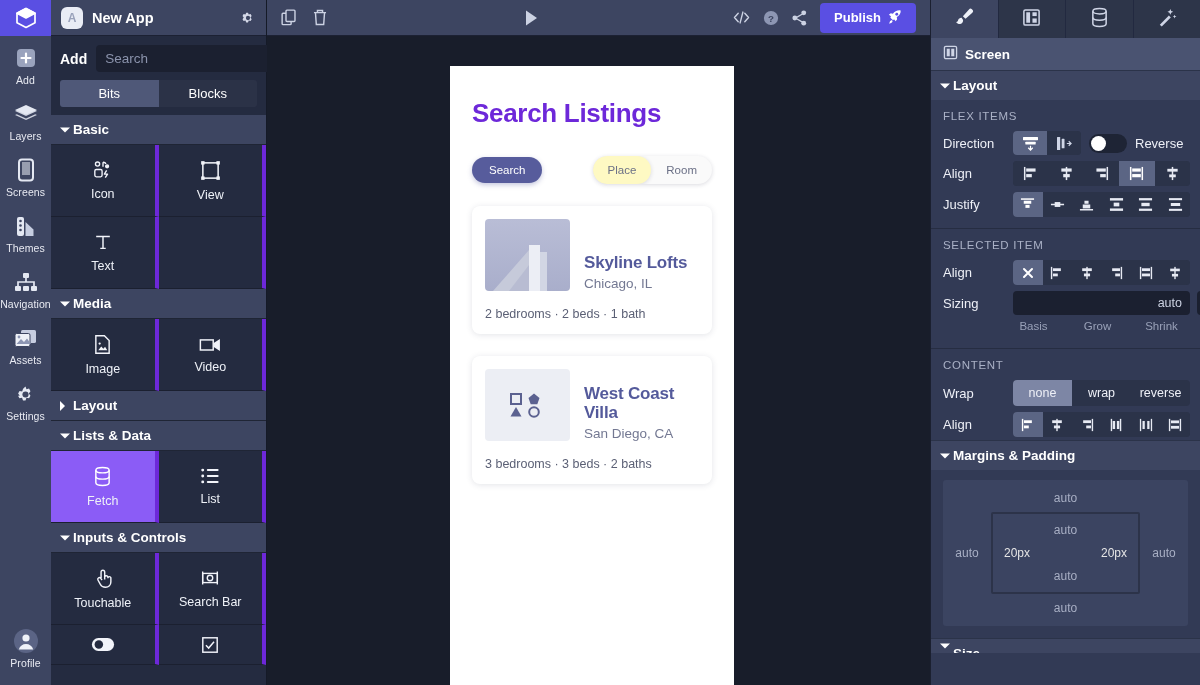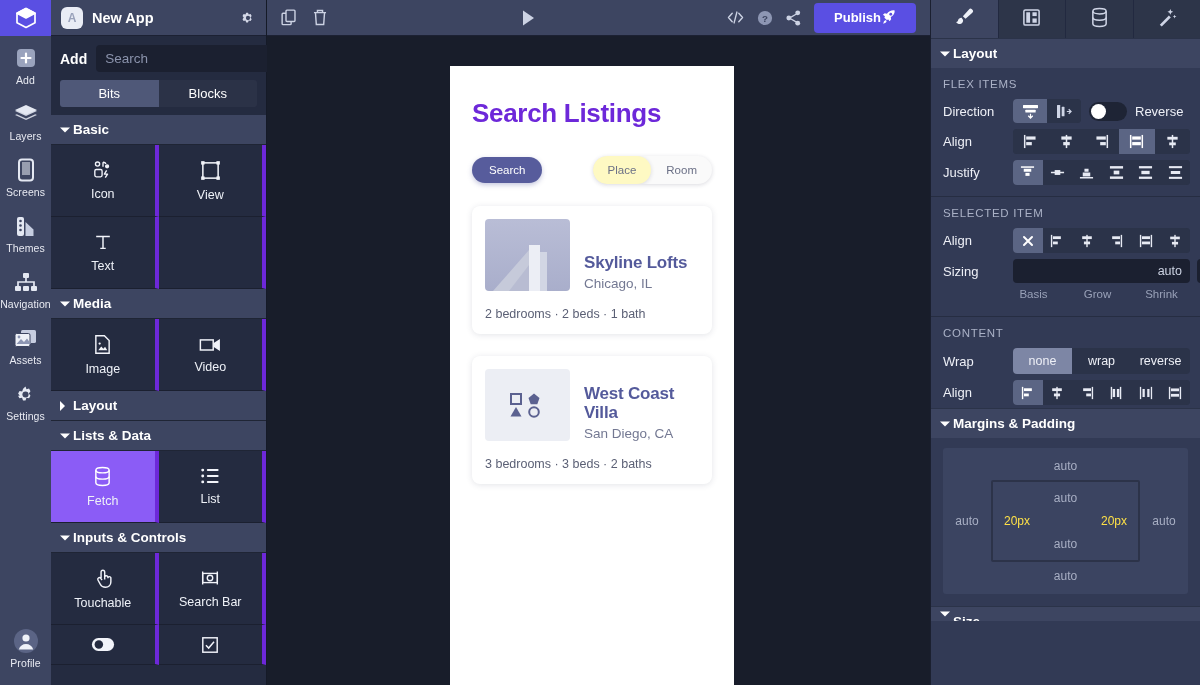--- a/index.html
+++ b/index.html
@@ -110,21 +110,21 @@
   }
   .canvas-top {
     height: 36px; background: #3d4561; display: flex; align-items: center;
     padding: 0 14px; gap: 14px; border-bottom: 1px solid #1c2133;
   }
   .ct-icon { color: #ccd2e3; display: flex; cursor: pointer; }
   .ct-mid { flex: 1; display: flex; justify-content: center; }
   .ct-right { display: flex; align-items: center; gap: 13px; }
   .publish-btn {
     background: #5a4fe3; color: #fff; font-size: 13px; font-weight: bold;
-    border-radius: 4px; padding: 6px 20px; display: flex; align-items: center; 
+    border-radius: 4px; padding: 6px 14px; display: flex; align-items: center; gap: 6px;
     cursor: pointer; border: none; font-family: inherit;
   }
 
   .phone {
     position: absolute; left: 183px; top: 66px;
     width: 284px; height: 619px; background: #fff; overflow: hidden;
     padding: 0 22px;
   }
   .app-h1 {
     color: #6d28d9; font-size: 26px; font-weight: bold;
@@ -239,21 +239,21 @@
   }
   .wrap-group div.on { background: #7d86a5; }
 
   
   .mp-wrap { padding: 10px 12px 12px 12px; }
   .mp-outer {
     background: #3b4461; border-radius: 3px; padding: 11px 0;
     position: relative; text-align: center;
   }
   .mp-lbl { color: #a8afc4; font-size: 12px; }
-  .mp-lbl.dark { color: #fde047; }
+  .mp-lbl.dark { color: #e5e5e5; }
   .mp-mid { display: flex; align-items: center; margin: 7px 0; }
   .mp-side { width: 48px; text-align: center; flex: 0 0 48px; }
   .mp-inner {
     flex: 1; border: 2px solid #2c3349; border-radius: 2px;
     padding: 9px 0; text-align: center; background: #3b4461;
   }
   .mp-inner-mid {
     display: flex; justify-content: space-between; padding: 9px 11px;
   }
   .scroll-cut { height: 14px; overflow: hidden; }
@@ -674,20 +674,30 @@
         <span>
           <svg width="21" height="21" viewBox="0 0 22 22" fill="#cfd5e6">
               <path d="M4 18.5l9.5-9.5 2 2L6 20.5z"></path>
               <path d="M15 2l.9 2.1 2.1.9-2.1.9-.9 2.1-.9-2.1-2.1-.9 2.1-.9z"></path>
               <path d="M19.5 8l.6 1.4 1.4.6-1.4.6-.6 1.4-.6-1.4-1.4-.6 1.4-.6z"></path>
             </svg>
         </span>
       </div>
     </div>
 
+    <div class="rp-screen">
+      <span>
+        <svg width="15" height="15" viewBox="0 0 16 16" fill="none" stroke="#cfd5e6" stroke-width="1.4">
+            <rect x="1.5" y="1.5" width="13" height="13" rx="1.5"></rect>
+            <rect x="4" y="4" width="3.2" height="8" fill="#cfd5e6" stroke="none"></rect>
+            <rect x="8.8" y="4" width="3.2" height="8" fill="#cfd5e6" stroke="none"></rect>
+          </svg>
+      </span>
+      <span>Screen</span>
+    </div>
 
     <div class="rp-sect-hdr">
       <span class="tri"></span>
       <span>Layout</span>
     </div>
 
     <div class="rp-body">
       <div class="rp-subtitle">FLEX ITEMS</div>
 
       <div class="rp-row">

